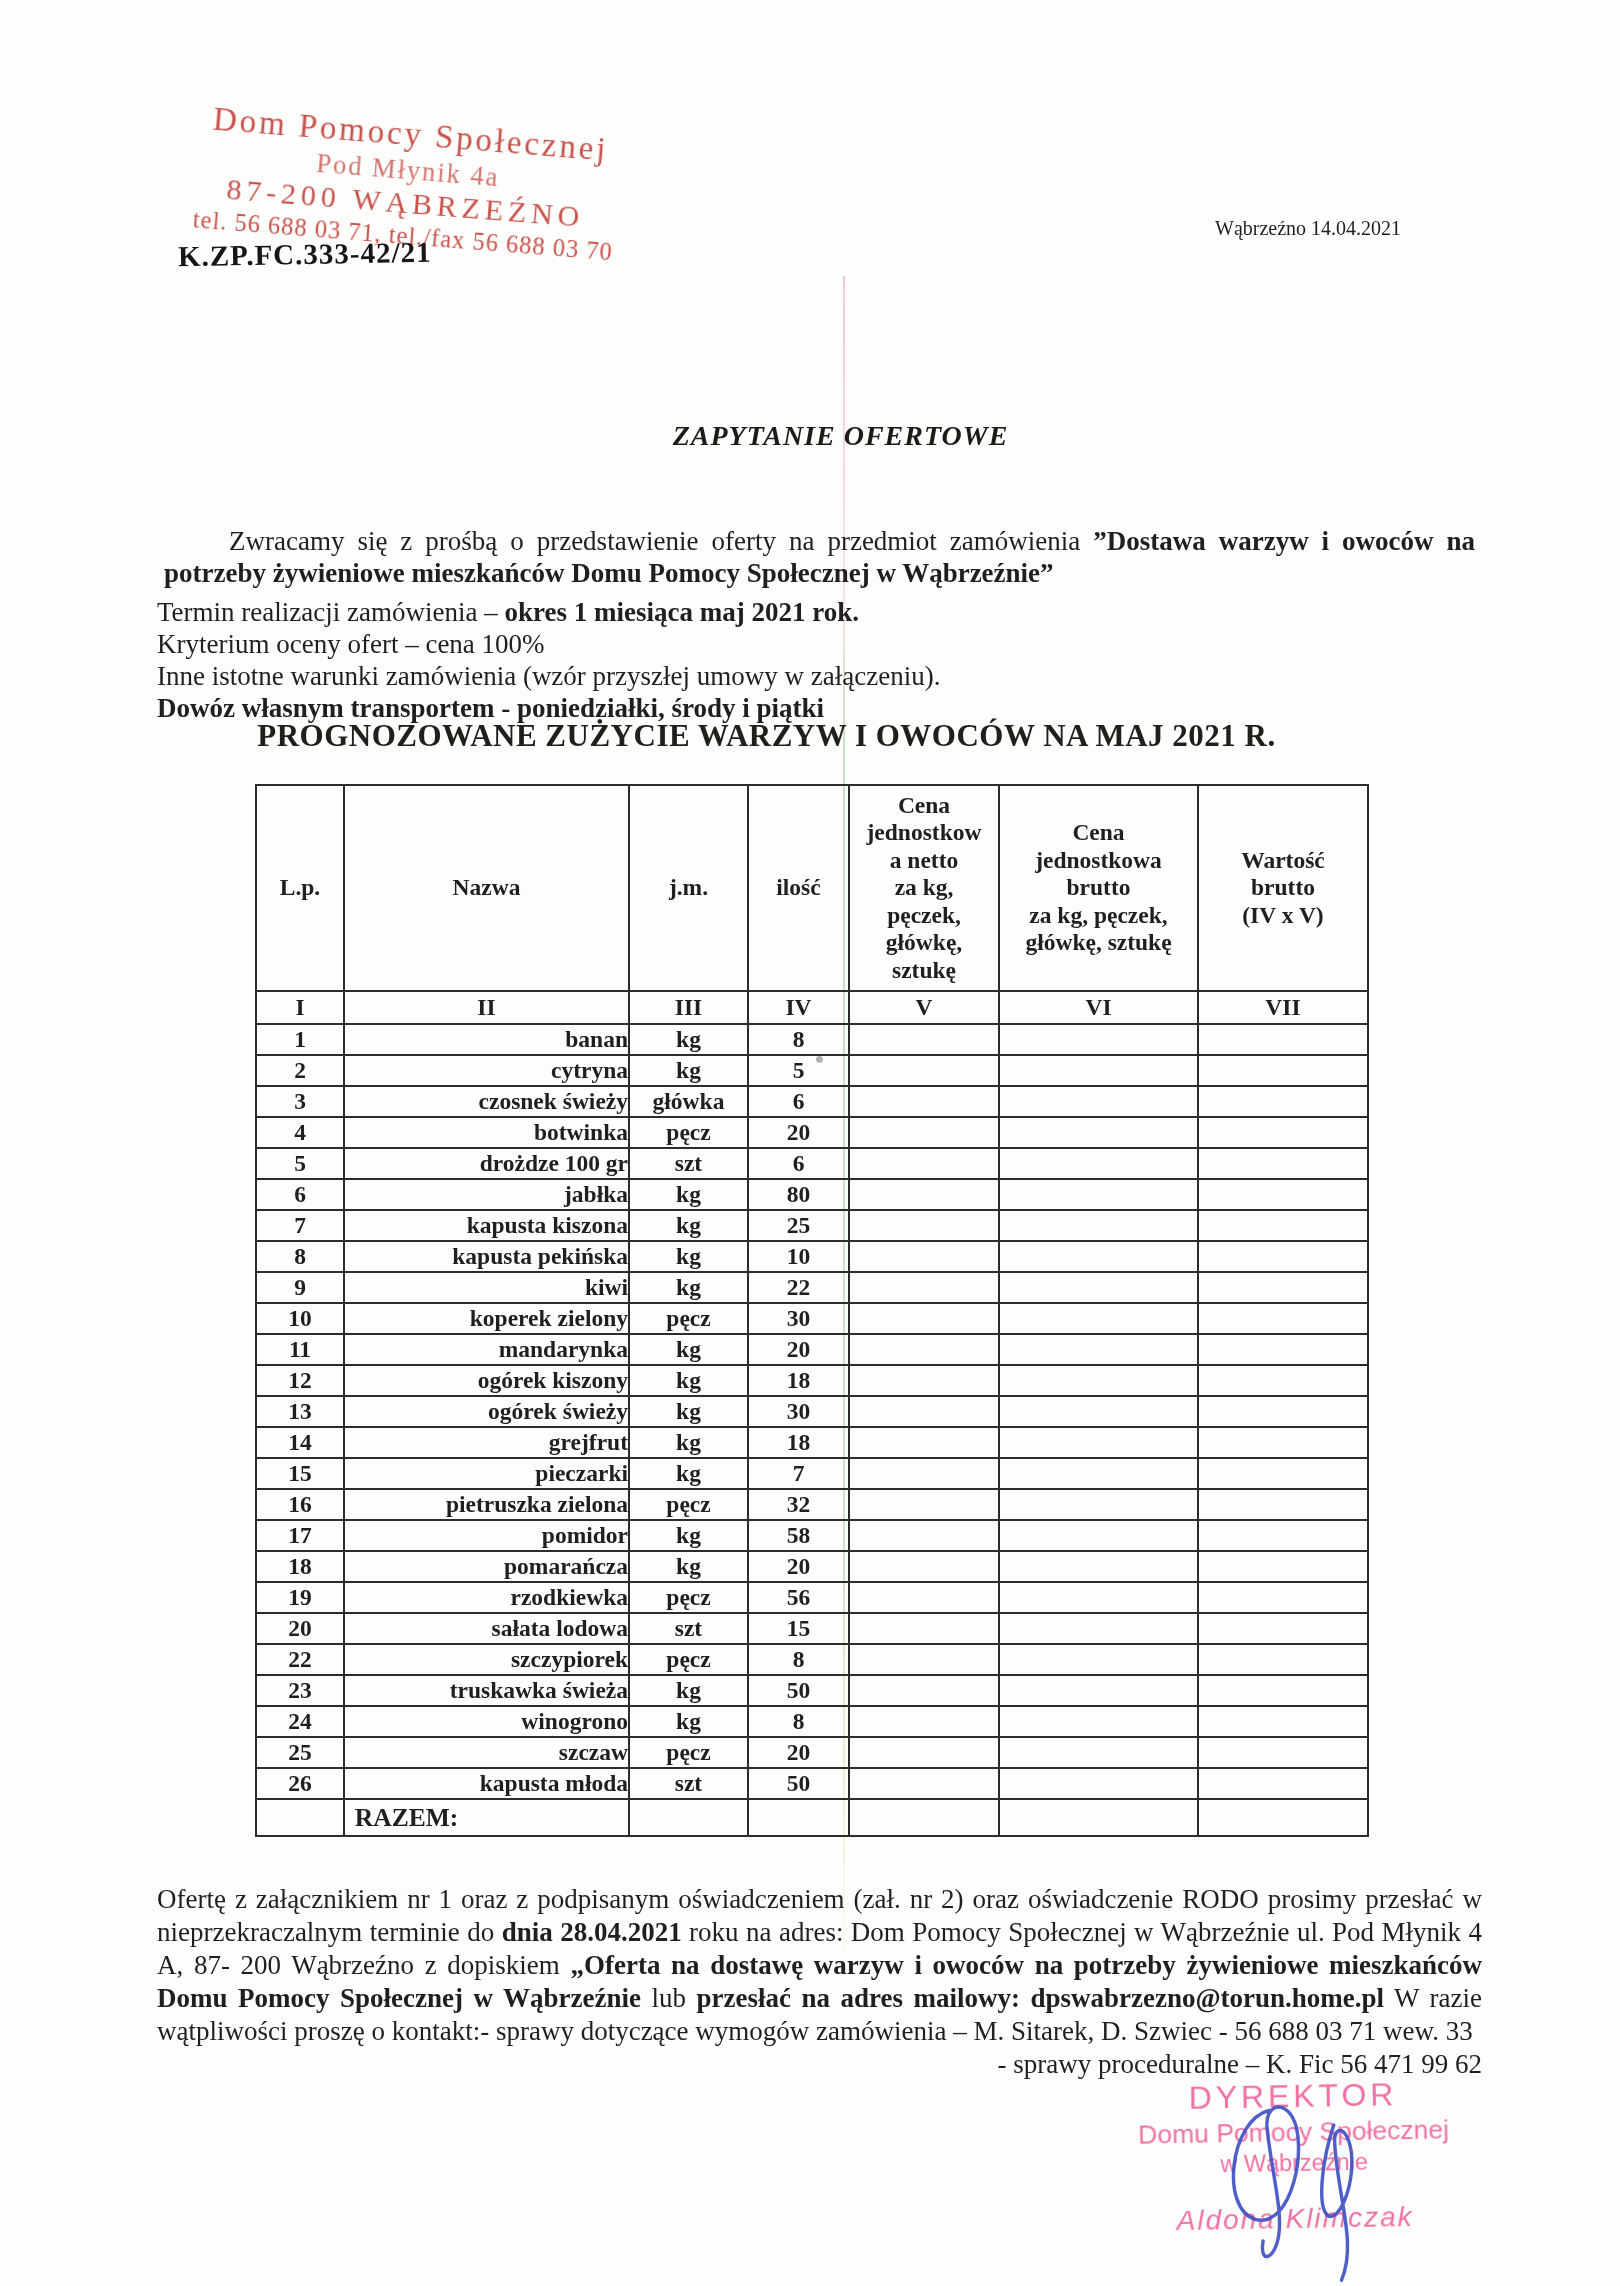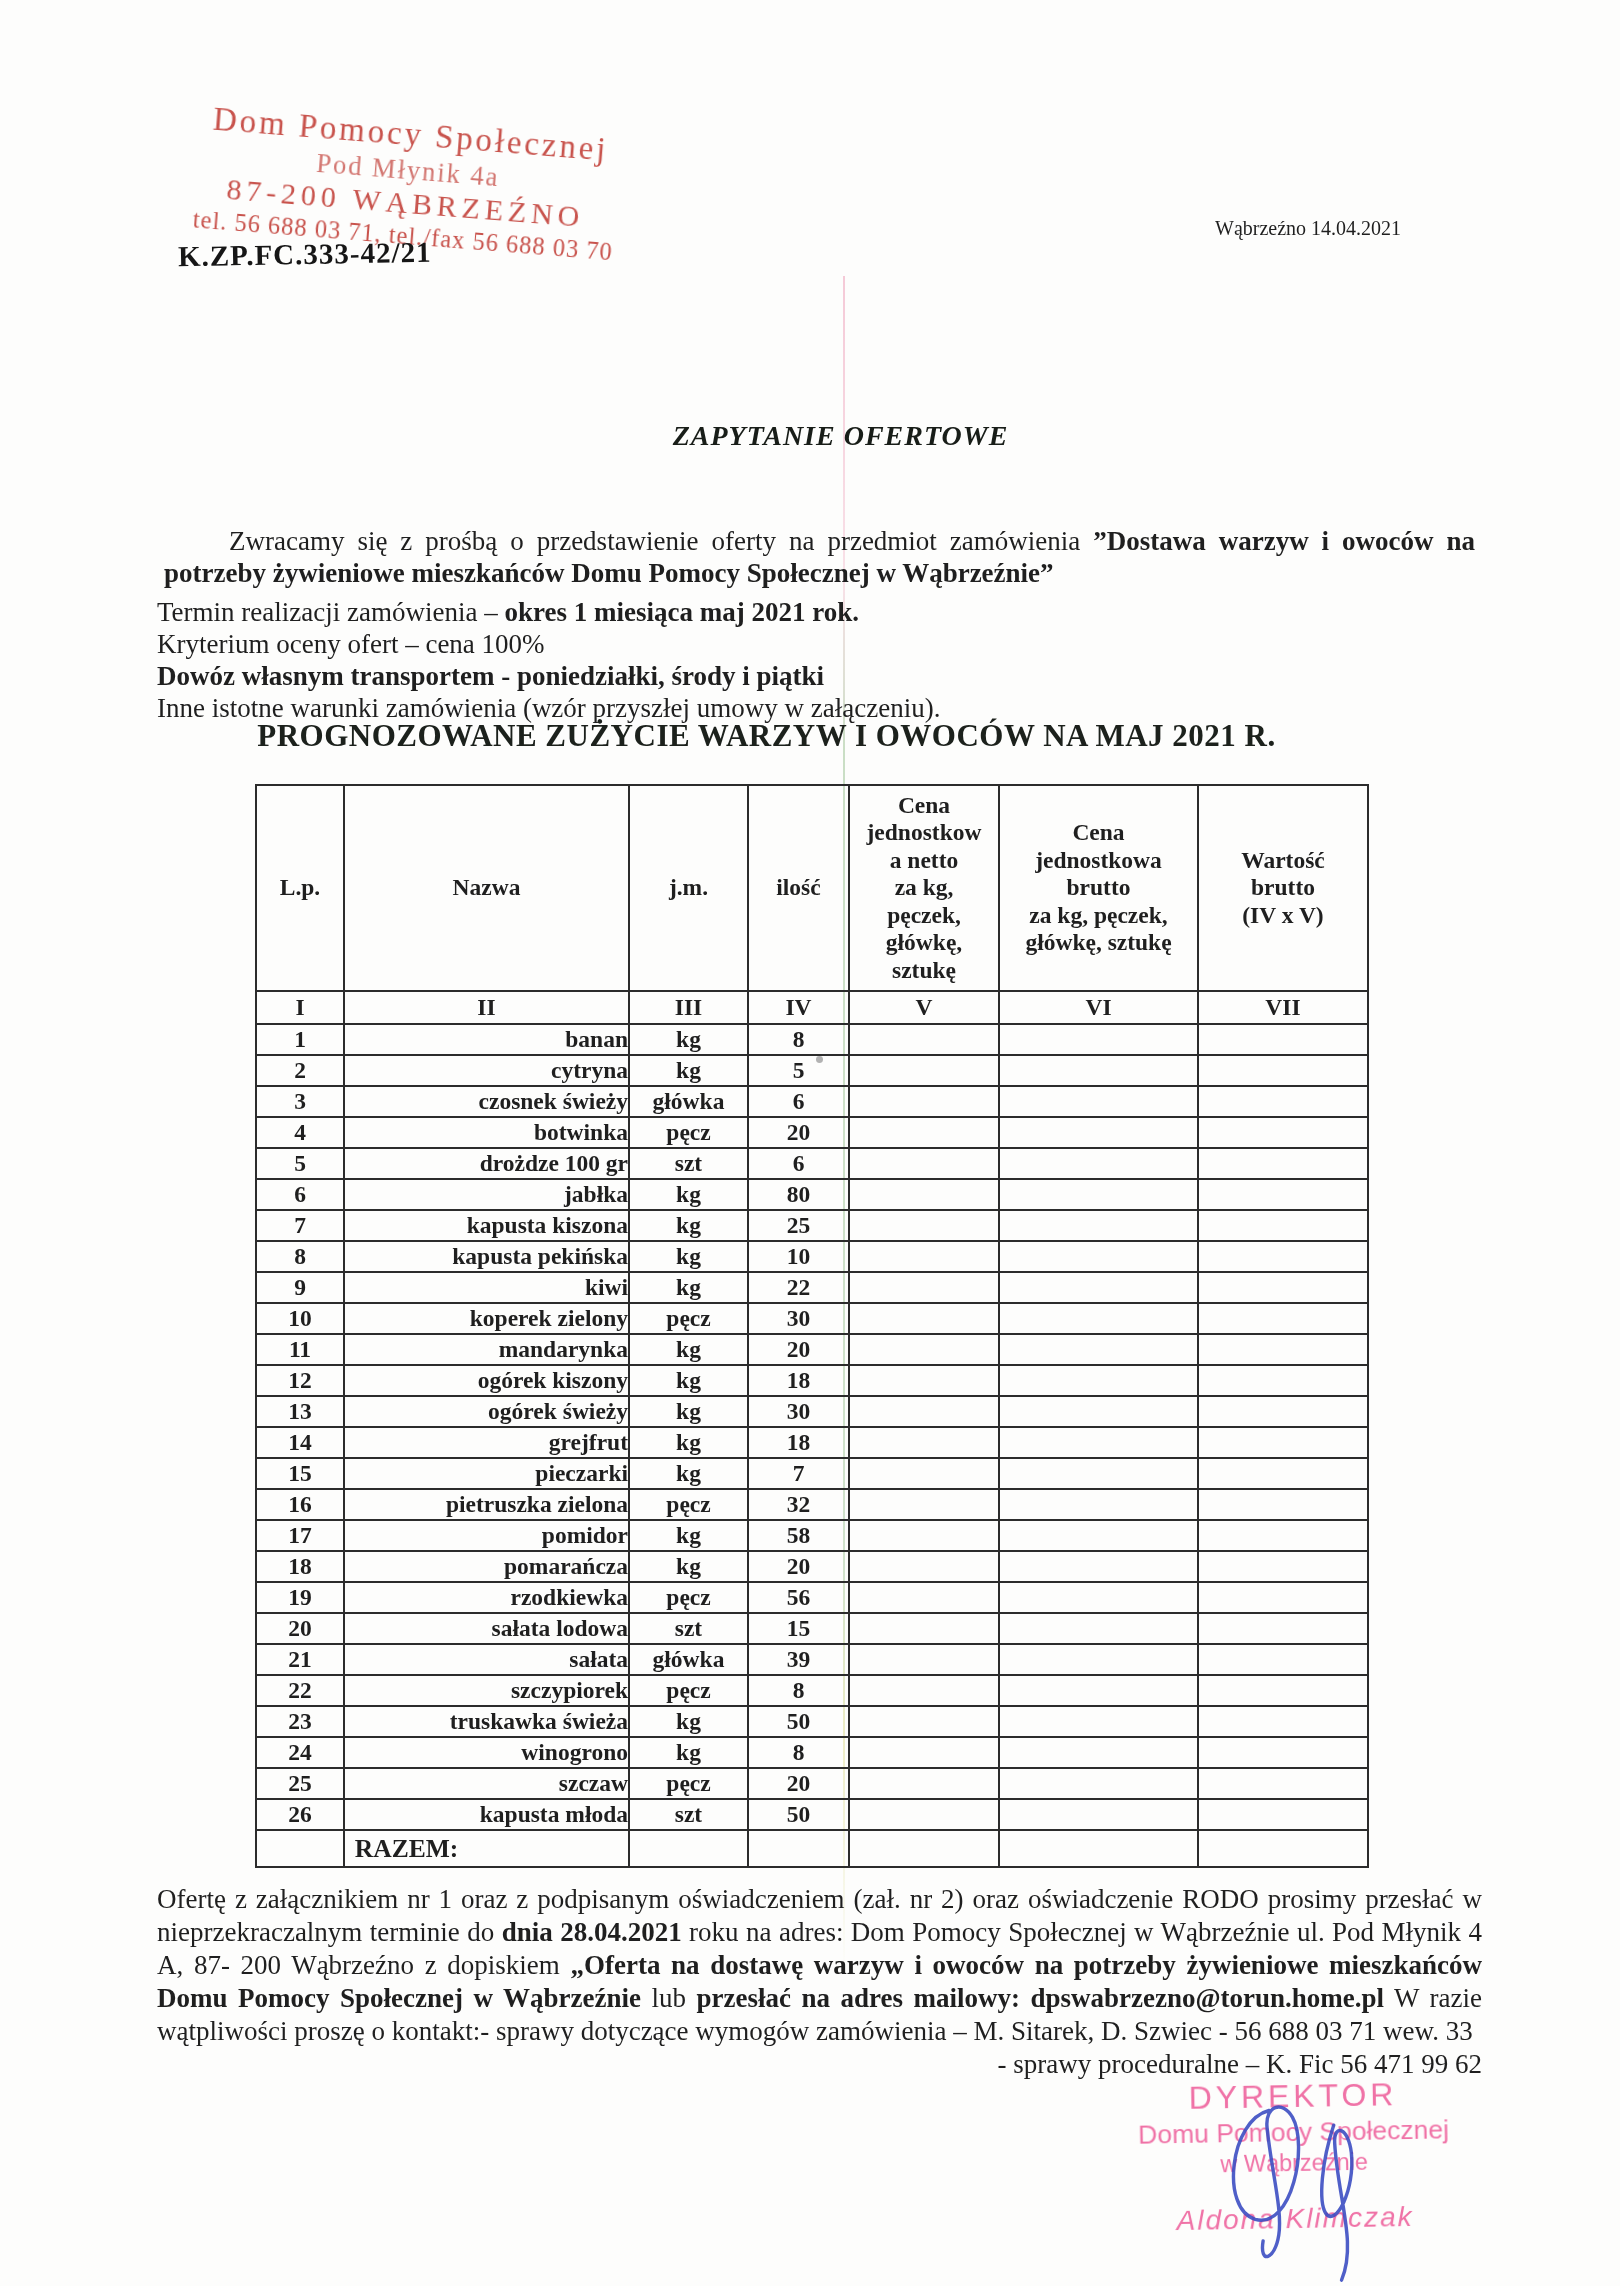--- a/index.html
+++ b/index.html
@@ -101,22 +101,22 @@
   <div class="ref-number">K.ZP.FC.333-42/21</div>
 
   <div class="city-date">Wąbrzeźno 14.04.2021</div>
 
   <div class="doc-title">ZAPYTANIE OFERTOWE</div>
 
   <div class="intro">
     <p><span>Zwracamy się z prośbą o przedstawienie oferty na  przedmiot zamówienia </span><strong>”Dostawa warzyw i owoców na potrzeby żywieniowe mieszkańców Domu Pomocy Społecznej w Wąbrzeźnie”</strong></p>
     <div class="line"><span>Termin realizacji zamówienia – </span><strong>okres 1 miesiąca maj 2021 rok.</strong></div>
     <div class="line">Kryterium oceny ofert – cena 100%</div>
+    <div class="line">Inne istotne warunki zamówienia (wzór przyszłej umowy w załączeniu).</div>
     <div class="line"><strong>Dowóz własnym transportem -  poniedziałki, środy i piątki</strong></div>
-    <div class="line">Inne istotne warunki zamówienia (wzór przyszłej umowy w załączeniu).</div>
   </div>
 
   <div class="table-caption">PROGNOZOWANE ZUŻYCIE WARZYW I OWOCÓW NA MAJ 2021 R.</div>
 
   <table class="main">
     <colgroup>
       <col style="width:88px">
         <col style="width:285px">
         <col style="width:119px">
         <col style="width:101px">
@@ -329,29 +329,20 @@
         <tr class="item">
           <td>20</td>
           <td class="name">sałata lodowa</td>
           <td>szt</td>
           <td>15</td>
           <td></td>
           <td></td>
           <td></td>
         </tr>
         <tr class="item">
-          <td>21</td>
-          <td class="name">sałata</td>
-          <td>główka</td>
-          <td>39</td>
-          <td></td>
-          <td></td>
-          <td></td>
-        </tr>
-        <tr class="item">
           <td>22</td>
           <td class="name">szczypiorek</td>
           <td>pęcz</td>
           <td>8</td>
           <td></td>
           <td></td>
           <td></td>
         </tr>
         <tr class="item">
           <td>23</td>

